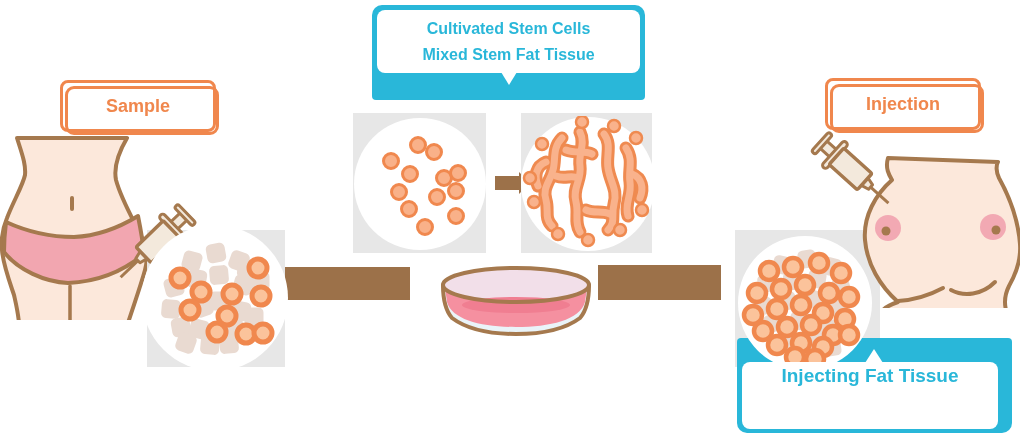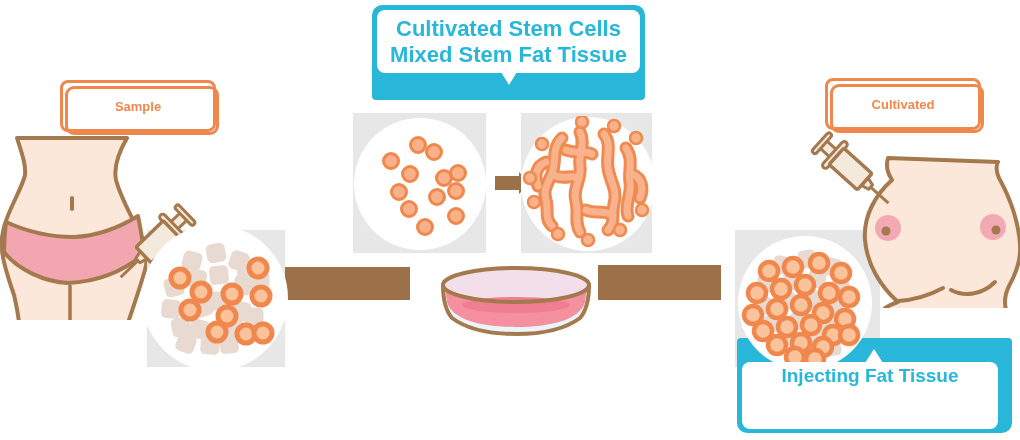--- a/index.html
+++ b/index.html
@@ -10,28 +10,28 @@
   }
   html,body{margin:0;padding:0;background:#fff;}
   #stage{position:relative;width:1020px;height:440px;background:#fff;overflow:hidden;
          font-family:"Liberation Sans",sans-serif;}
   .abs{position:absolute;}
   
   .tag{position:absolute;width:150px;height:46px;background:#fff;border:3px solid var(--accent-orange);
        border-radius:8px;display:flex;align-items:center;justify-content:center;z-index:6;}
   .tag::after{content:"";position:absolute;left:2px;top:3px;right:-6px;bottom:-6px;
        border:3px solid var(--accent-orange);border-radius:9px;z-index:-1;}
-  .tag span{color:var(--accent-orange);font-weight:bold;font-size:13px;background:#fff;}
+  .tag span{color:var(--accent-orange);font-weight:bold;font-size:18px;background:#fff;}
   
   .callout-top{position:absolute;left:372px;top:5px;width:273px;height:95px;
        background:var(--accent-cyan);border-radius:10px 10px 4px 4px;display:flex;
        flex-direction:column;align-items:center;z-index:5;}
   .callout-top .box{width:263px;height:63px;margin-top:5px;background:#fff;border-radius:8px;
        display:flex;flex-direction:column;align-items:center;justify-content:center;}
-  .co-text{color:var(--accent-cyan);font-weight:bold;font-size:22px;line-height:26px;display:block;text-align:center;}
+  .co-text{color:var(--accent-cyan);font-weight:bold;font-size:16px;line-height:26px;display:block;text-align:center;}
   .tail-down{width:0;height:0;border-left:8px solid transparent;border-right:8px solid transparent;
        border-top:13px solid #fff;margin-top:-1px;}
   .band-bottom{position:absolute;left:737px;top:338px;width:275px;height:95px;
        background:var(--accent-cyan);border-radius:4px 4px 10px 10px;z-index:2;}
   .tail-up{position:absolute;left:865px;top:349px;width:0;height:0;z-index:4;
        border-left:9px solid transparent;border-right:9px solid transparent;border-bottom:14px solid #fff;}
   .box-bottom{position:absolute;left:742px;top:362px;width:256px;height:67px;background:#fff;
        border-radius:8px;display:flex;flex-direction:column;align-items:center;justify-content:space-between;z-index:4;}
   .box-bottom .co-text{font-size:19px;line-height:27px;}
   
@@ -263,16 +263,16 @@
   <svg class="abs z2" style="left:835px;top:124px;transform:rotate(-48deg)" width="40" height="98" viewBox="0 0 40 98">
     <line x1="20" y1="70" x2="20" y2="94" stroke="#A5794E" stroke-width="3"></line>
     <path d="M15,62 L25,62 L23,70 L17,70 Z" fill="#F3E9DC" stroke="#A5794E" stroke-width="3" stroke-linejoin="round"></path>
     <rect x="15" y="6" width="10" height="14" fill="#F3E9DC" stroke="#A5794E" stroke-width="3"></rect>
     <rect x="7" y="2" width="26" height="5" rx="2.5" fill="#F3E9DC" stroke="#A5794E" stroke-width="3"></rect>
     <rect x="3" y="19" width="34" height="6" rx="3" fill="#F3E9DC" stroke="#A5794E" stroke-width="3"></rect>
     <rect x="9" y="24" width="22" height="38" rx="2" fill="#F3E9DC" stroke="#A5794E" stroke-width="3.5"></rect>
   </svg>
 
   <div class="tag" style="left:825px;top:78px">
-    <span>Cultivated</span>
+    <span>Injection</span>
   </div>
 
 </div>
 
 </body></html>

